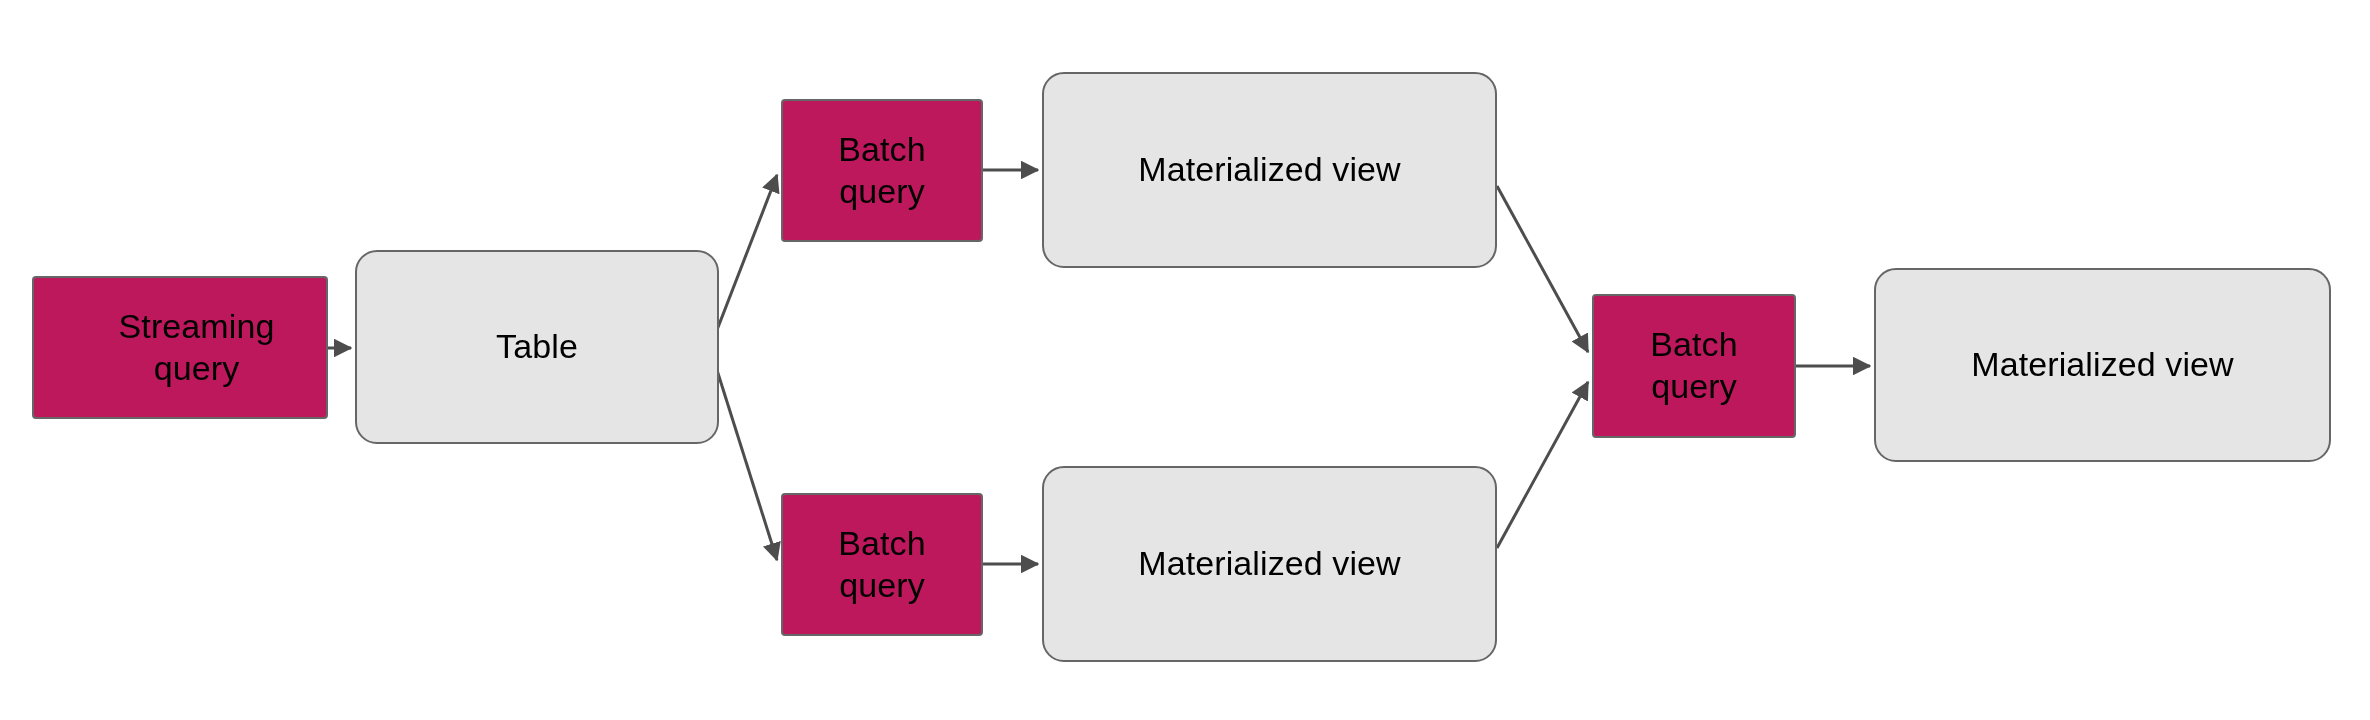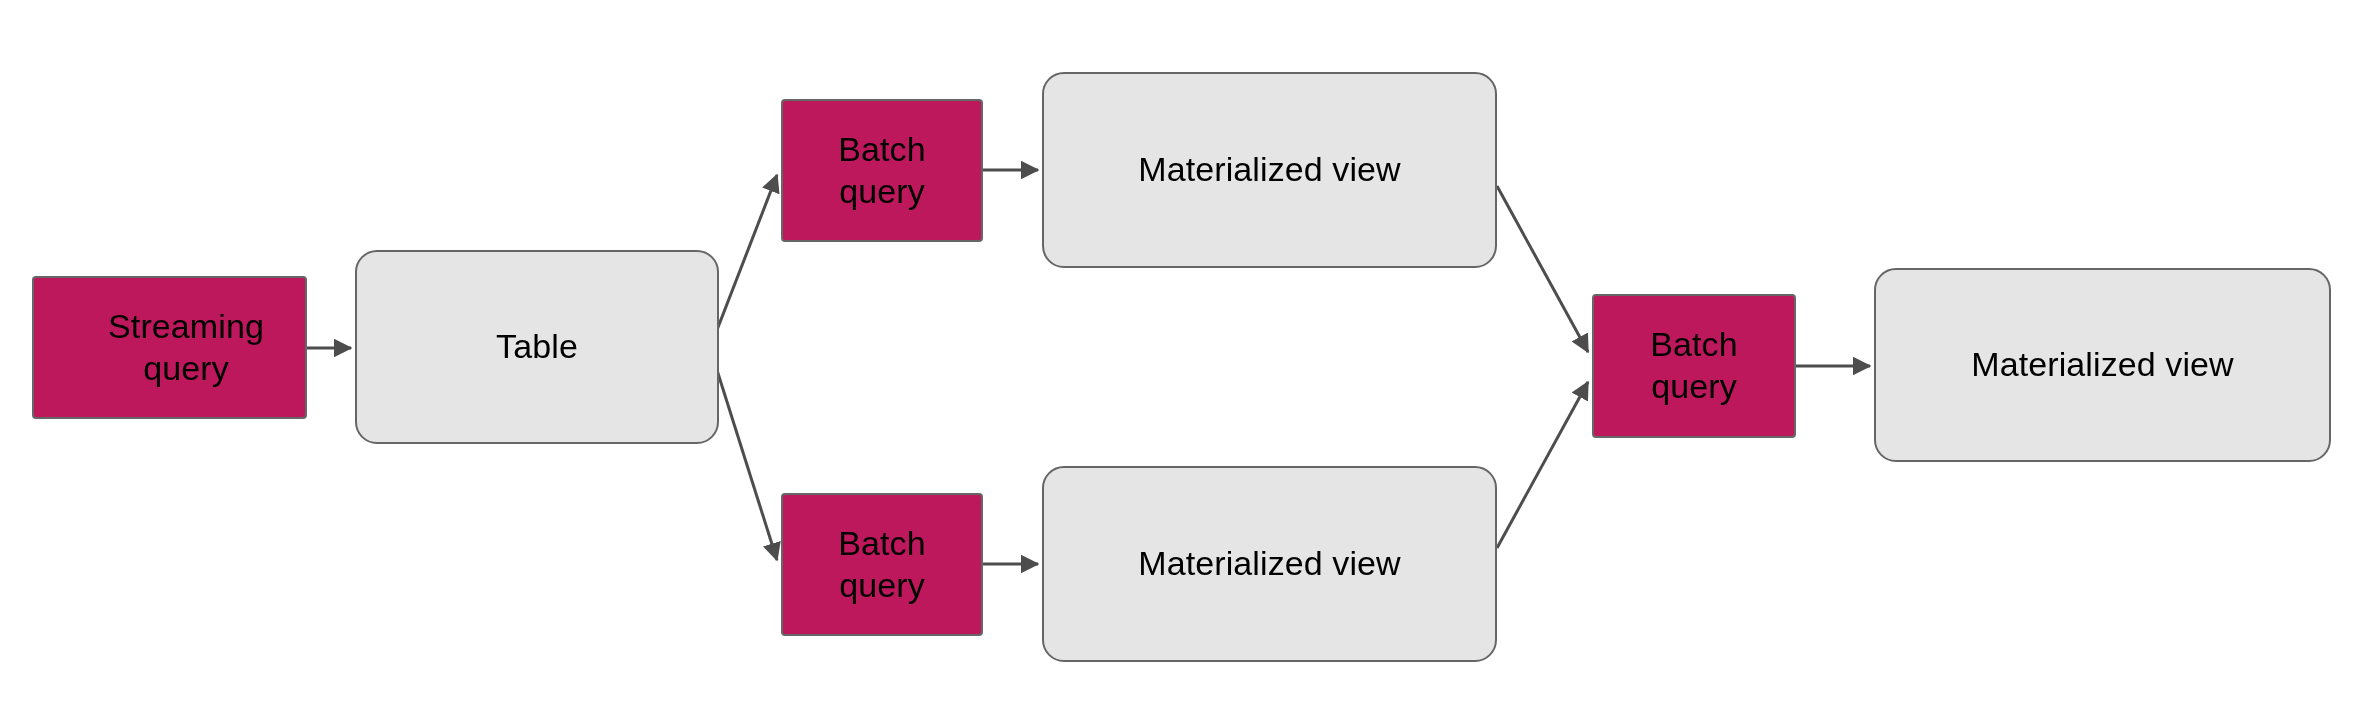--- a/index.html
+++ b/index.html
@@ -91,21 +91,21 @@
 
     <g>
       <line x1="1497" y1="548" x2="1588" y2="382" stroke="#4d4d4d" stroke-width="3" marker-end="url(#arrowhead)"></line>
     </g>
 
     <g>
       <line x1="1796" y1="366" x2="1870" y2="366" stroke="#4d4d4d" stroke-width="3" marker-end="url(#arrowhead)"></line>
     </g>
   </svg>
 
-  <div class="node query" style="left:32px; top:276px; width:275px; height:143px;padding-left:33px;">
+  <div class="node query" style="left:32px; top:276px; width:296px; height:143px;padding-left:33px;">
     <span class="node-label">Streaming
 query</span>
   </div>
 
   <div class="node store" style="left:355px; top:250px; width:364px; height:194px;">
     <span class="node-label">Table</span>
   </div>
 
   <div class="node query" style="left:781px; top:99px; width:202px; height:143px;">
     <span class="node-label">Batch

